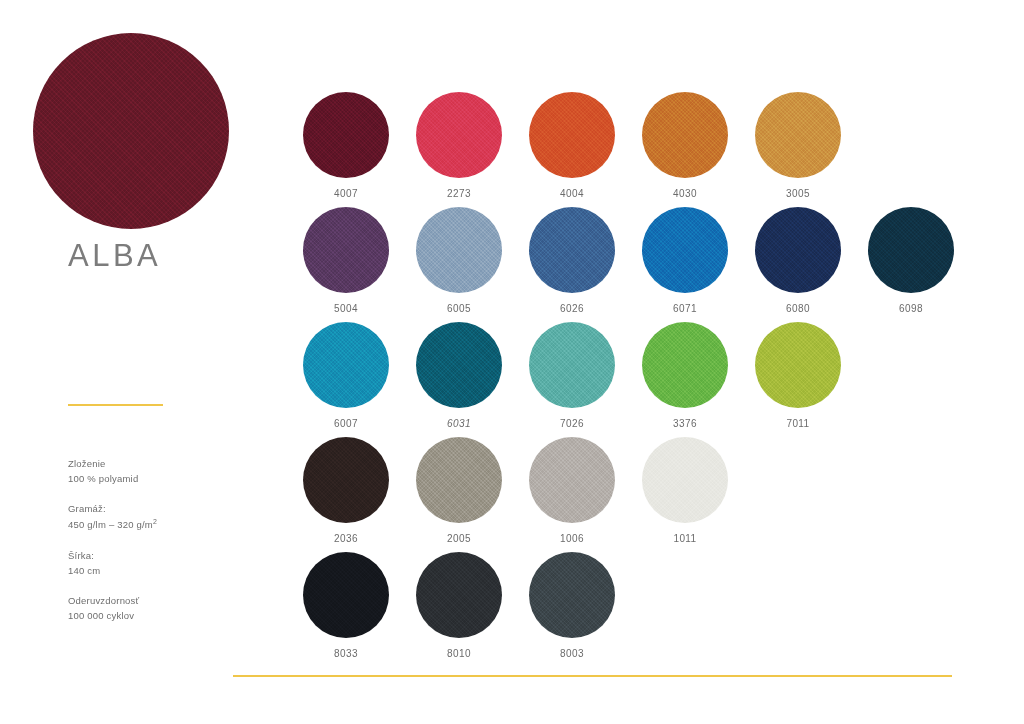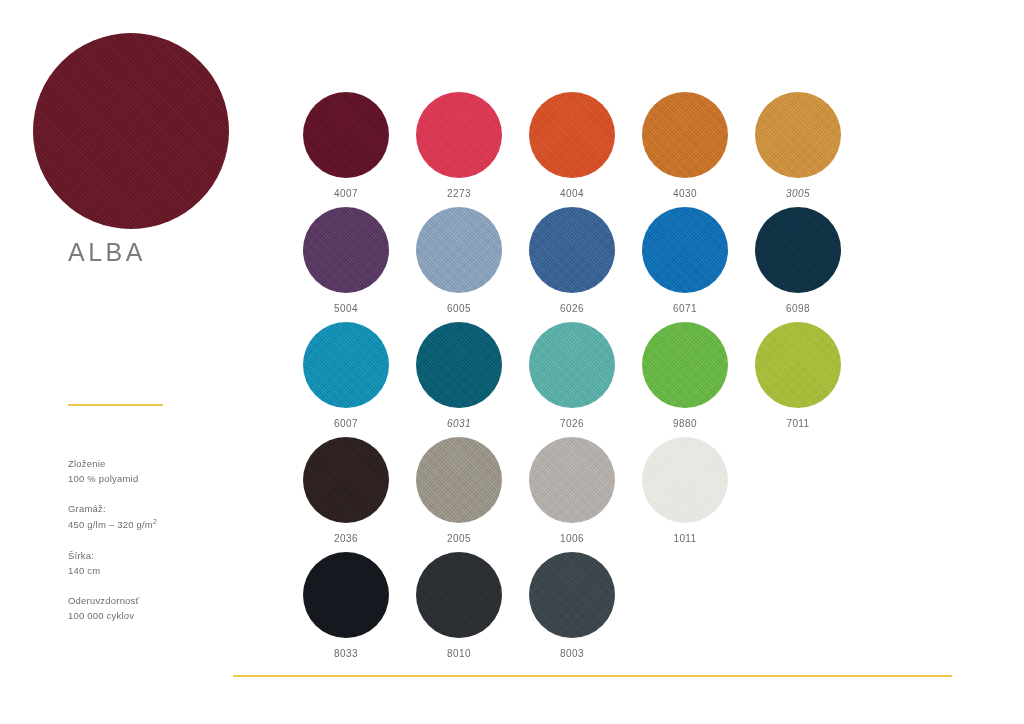--- a/index.html
+++ b/index.html
@@ -33,21 +33,21 @@
     top: 33px;
     width: 196px;
     height: 196px;
     border-radius: 50%;
   }
 
   #brand-title {
     position: absolute;
     left: 68px;
     top: 240px;
-    font-size: 25px;
+    font-size: 31px;
     letter-spacing: 3.5px;
     font-weight: 400;
     color: #7c7c7c;
     line-height: 1;
     white-space: nowrap;
   }
 
   #left-rule {
     position: absolute;
     left: 68px;
@@ -186,61 +186,65 @@
       <div class="swatch-cell">
         <div class="swatch-dot" style="background: rgb(212, 82, 41);"></div>
         <span class="swatch-code" style="color: rgb(107, 107, 107);">4004</span>
       </div>
       <div class="swatch-cell">
         <div class="swatch-dot" style="background: rgb(200, 117, 44);"></div>
         <span class="swatch-code" style="color: rgb(107, 107, 107);">4030</span>
       </div>
       <div class="swatch-cell">
         <div class="swatch-dot" style="background: rgb(205, 147, 65);"></div>
-        <span class="swatch-code" style="color: rgb(107, 107, 107); font-style: italic;">3005</span>
+        <span class="swatch-code" style="color: rgb(107, 107, 107);">3005</span>
       </div>
     </div>
     <div class="swatch-row">
       <div class="swatch-cell">
         <div class="swatch-dot" style="background: rgb(90, 58, 99);"></div>
         <span class="swatch-code" style="color: rgb(107, 107, 107);">5004</span>
       </div>
       <div class="swatch-cell">
         <div class="swatch-dot" style="background: rgb(139, 163, 187);"></div>
         <span class="swatch-code" style="color: rgb(107, 107, 107);">6005</span>
       </div>
       <div class="swatch-cell">
         <div class="swatch-dot" style="background: rgb(60, 101, 150);"></div>
         <span class="swatch-code" style="color: rgb(107, 107, 107);">6026</span>
       </div>
       <div class="swatch-cell">
         <div class="swatch-dot" style="background: rgb(18, 113, 181);"></div>
         <span class="swatch-code" style="color: rgb(107, 107, 107);">6071</span>
       </div>
       <div class="swatch-cell">
+        <div class="swatch-dot" style="background: rgb(27, 47, 89);"></div>
+        <span class="swatch-code" style="color: rgb(107, 107, 107);">6080</span>
+      </div>
+      <div class="swatch-cell">
         <div class="swatch-dot" style="background: rgb(16, 51, 70);"></div>
         <span class="swatch-code" style="color: rgb(107, 107, 107);">6098</span>
       </div>
     </div>
     <div class="swatch-row">
       <div class="swatch-cell">
         <div class="swatch-dot" style="background: rgb(21, 145, 181);"></div>
         <span class="swatch-code" style="color: rgb(107, 107, 107);">6007</span>
       </div>
       <div class="swatch-cell">
         <div class="swatch-dot" style="background: rgb(12, 95, 116);"></div>
         <span class="swatch-code" style="color: rgb(107, 107, 107); font-style: italic;">6031</span>
       </div>
       <div class="swatch-cell">
         <div class="swatch-dot" style="background: rgb(92, 176, 168);"></div>
         <span class="swatch-code" style="color: rgb(107, 107, 107);">7026</span>
       </div>
       <div class="swatch-cell">
         <div class="swatch-dot" style="background: rgb(105, 183, 71);"></div>
-        <span class="swatch-code" style="color: rgb(107, 107, 107);">9880</span>
+        <span class="swatch-code" style="color: rgb(107, 107, 107);">3376</span>
       </div>
       <div class="swatch-cell">
         <div class="swatch-dot" style="background: rgb(168, 189, 60);"></div>
         <span class="swatch-code" style="color: rgb(107, 107, 107);">7011</span>
       </div>
     </div>
     <div class="swatch-row">
       <div class="swatch-cell">
         <div class="swatch-dot" style="background: rgb(46, 34, 32);"></div>
         <span class="swatch-code" style="color: rgb(107, 107, 107);">2036</span>

